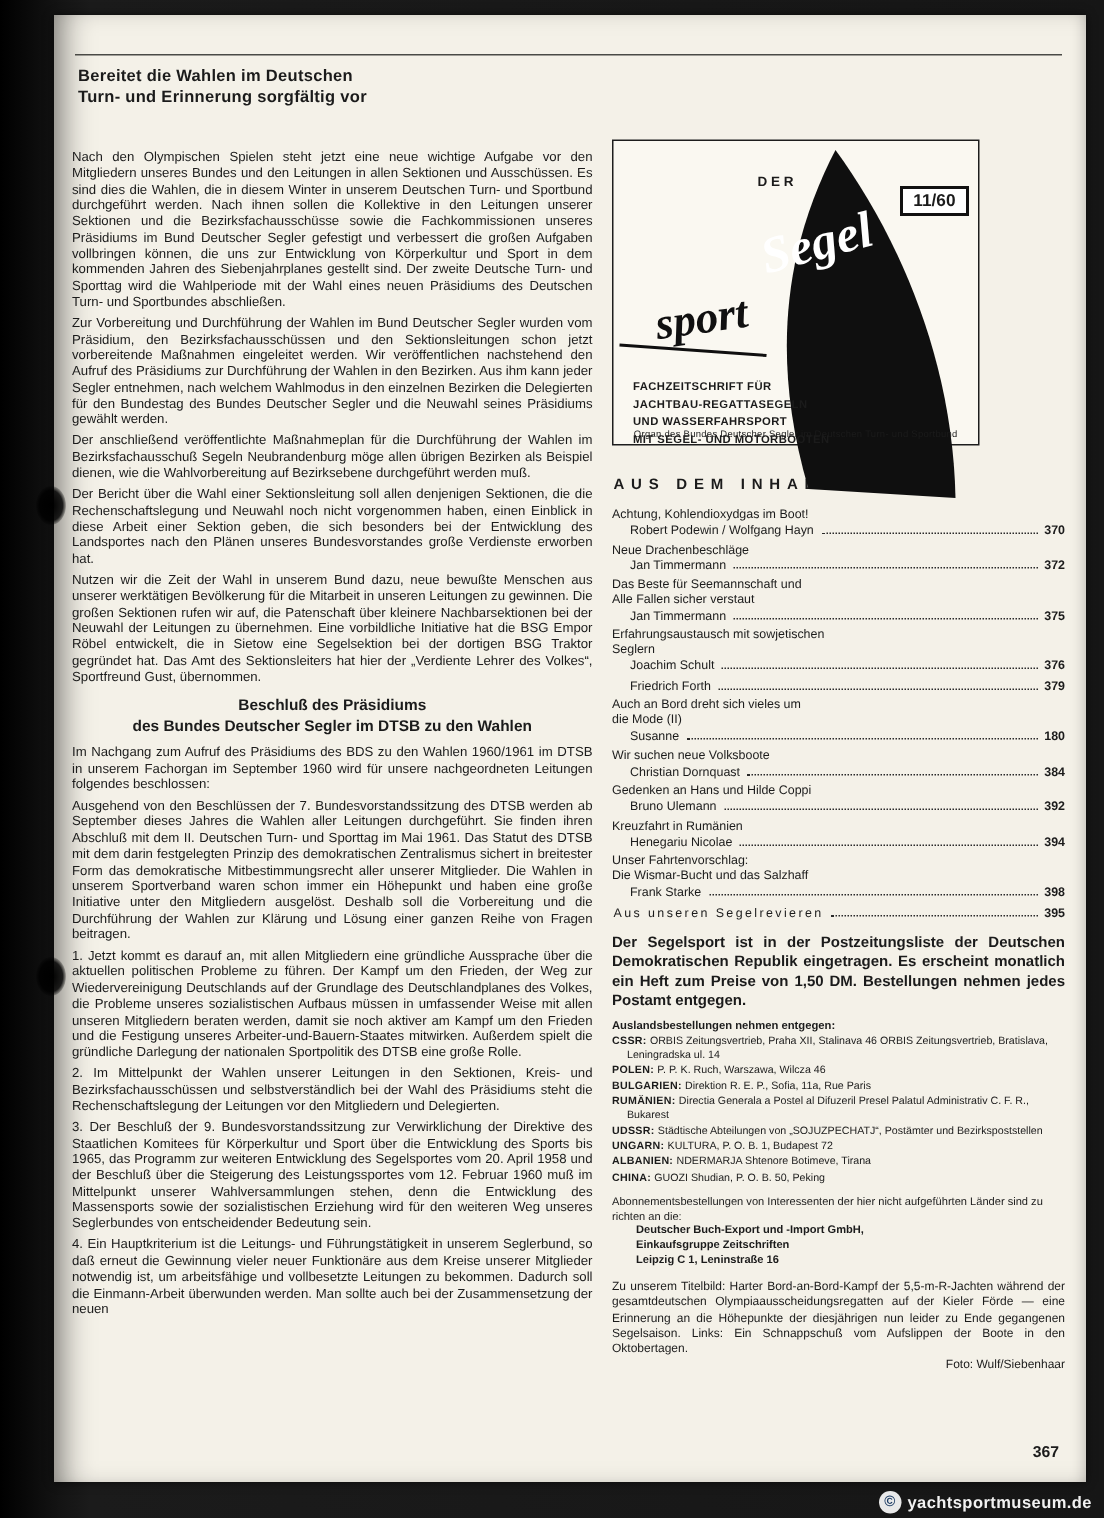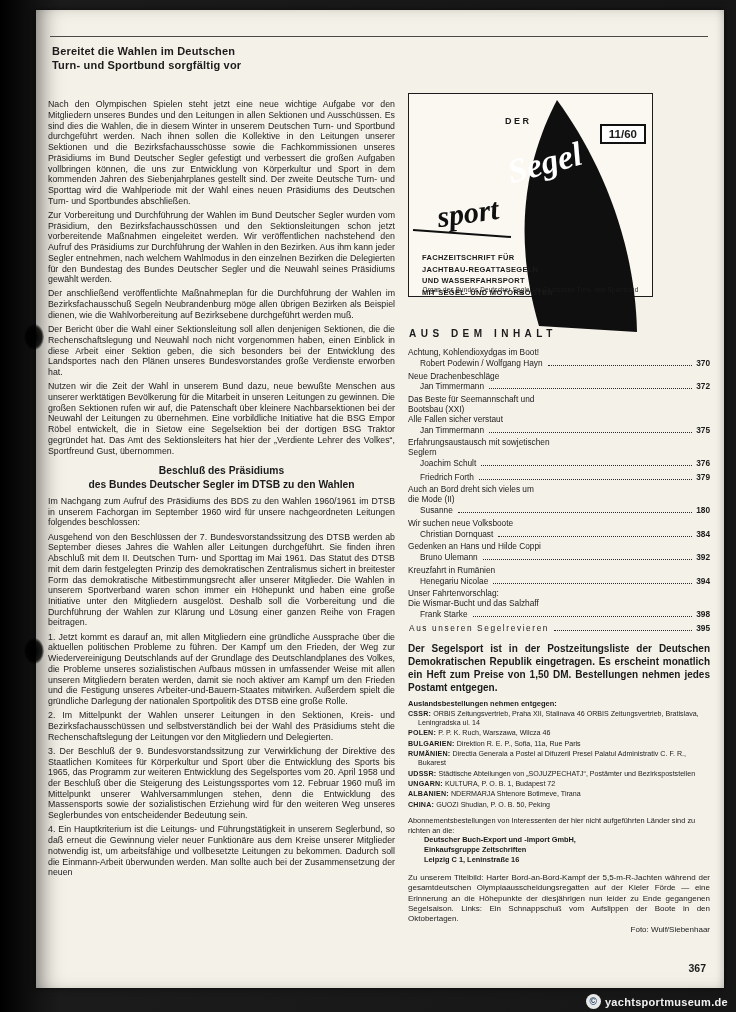--- a/index.html
+++ b/index.html
@@ -19,21 +19,21 @@
   .columns{display:flex;gap:13px;}
   .col-left{width:347px;flex:none;}
   .col-right{flex:1;min-width:0;padding-top:50px;display:flex;flex-direction:column;}
   h1.article-title{
     font-size:11px;line-height:1.24;margin:2px 4px 27px 4px;
     font-weight:bold;letter-spacing:.2px;
   }
   .body-p{font-size:8.8px;line-height:1.22;text-align:justify;margin:0 0 3.5px 0;}
   h2.article-subheading{font-size:10.3px;line-height:1.3;text-align:center;margin:8px 0 5px 0;font-weight:bold;}
   
-  .cover{position:relative;width:245px;height:204px;border:1px solid #1d1d1d;background:#faf8f1;flex:none;margin-bottom:27px;}
+  .cover{position:relative;width:245px;height:204px;border:1px solid #1d1d1d;background:#faf8f1;flex:none;margin-bottom:17px;}
   .cover svg{position:absolute;left:0;top:0;}
   .cover-der{position:absolute;left:96px;top:22px;font-size:9px;font-weight:bold;letter-spacing:2.5px;}
   .cover-segel{position:absolute;left:98px;top:50px;font-family:"Liberation Serif","DejaVu Serif",serif;font-style:italic;font-weight:bold;font-size:34px;color:#fff;transform:rotate(-15deg);}
   .cover-sport{position:absolute;left:28px;top:102px;font-family:"Liberation Serif","DejaVu Serif",serif;font-style:italic;font-weight:bold;font-size:30px;color:#101010;transform:rotate(-8deg);}
   .cover-issue{position:absolute;right:6px;top:30px;border:2px solid #111;background:#fff;font-weight:bold;font-size:11.5px;padding:2px 7px;}
   .cover-sub{position:absolute;left:13px;top:158px;width:138px;font-size:7.5px;font-weight:bold;letter-spacing:.3px;line-height:1.55;}
   .cover-organ{position:absolute;left:0;bottom:3px;width:100%;text-align:center;font-size:6.3px;letter-spacing:.2px;padding:0 4px;}
   
   .inhalt-heading{font-size:10px;font-weight:bold;letter-spacing:4.5px;margin:4px 0 9px 1px;}
   .toc-item{margin-bottom:3.2px;}
@@ -67,21 +67,21 @@
 <body>
 
 <div class="scan">
   <div class="page">
     <div class="top-rule"></div>
     <div class="columns">
 
       <div class="col-left">
         <h1 class="article-title">
           <span>Bereitet die Wahlen im Deutschen</span><br>
-          <span>Turn- und Sportbund sorgfältig vor</span>
+          <span>Turn- und Erinnerung sorgfältig vor</span>
         </h1>
         <div id="paras1">
             <p class="body-p">Nach den Olympischen Spielen steht jetzt eine neue wichtige Aufgabe vor den Mitgliedern unseres Bundes und den Leitungen in allen Sektionen und Ausschüssen. Es sind dies die Wahlen, die in diesem Winter in unserem Deutschen Turn- und Sportbund durchgeführt werden. Nach ihnen sollen die Kollektive in den Leitungen unserer Sektionen und die Bezirksfachausschüsse sowie die Fachkommissionen unseres Präsidiums im Bund Deutscher Segler gefestigt und verbessert die großen Aufgaben vollbringen können, die uns zur Entwicklung von Körperkultur und Sport in dem kommenden Jahren des Siebenjahrplanes gestellt sind. Der zweite Deutsche Turn- und Sporttag wird die Wahlperiode mit der Wahl eines neuen Präsidiums des Deutschen Turn- und Sportbundes abschließen.</p>
             <p class="body-p">Zur Vorbereitung und Durchführung der Wahlen im Bund Deutscher Segler wurden vom Präsidium, den Bezirksfachausschüssen und den Sektionsleitungen schon jetzt vorbereitende Maßnahmen eingeleitet werden. Wir veröffentlichen nachstehend den Aufruf des Präsidiums zur Durchführung der Wahlen in den Bezirken. Aus ihm kann jeder Segler entnehmen, nach welchem Wahlmodus in den einzelnen Bezirken die Delegierten für den Bundestag des Bundes Deutscher Segler und die Neuwahl seines Präsidiums gewählt werden.</p>
             <p class="body-p">Der anschließend veröffentlichte Maßnahmeplan für die Durchführung der Wahlen im Bezirksfachausschuß Segeln Neubrandenburg möge allen übrigen Bezirken als Beispiel dienen, wie die Wahlvorbereitung auf Bezirksebene durchgeführt werden muß.</p>
             <p class="body-p">Der Bericht über die Wahl einer Sektionsleitung soll allen denjenigen Sektionen, die die Rechenschaftslegung und Neuwahl noch nicht vorgenommen haben, einen Einblick in diese Arbeit einer Sektion geben, die sich besonders bei der Entwicklung des Landsportes nach den Plänen unseres Bundesvorstandes große Verdienste erworben hat.</p>
             <p class="body-p">Nutzen wir die Zeit der Wahl in unserem Bund dazu, neue bewußte Menschen aus unserer werktätigen Bevölkerung für die Mitarbeit in unseren Leitungen zu gewinnen. Die großen Sektionen rufen wir auf, die Patenschaft über kleinere Nachbarsektionen bei der Neuwahl der Leitungen zu übernehmen. Eine vorbildliche Initiative hat die BSG Empor Röbel entwickelt, die in Sietow eine Segelsektion bei der dortigen BSG Traktor gegründet hat. Das Amt des Sektionsleiters hat hier der „Verdiente Lehrer des Volkes“, Sportfreund Gust, übernommen.</p>
           </div>
         <h2 class="article-subheading">
           <span>Beschluß des Präsidiums</span><br>
@@ -129,21 +129,20 @@
             <div class="toc-item">
               <div class="toc-title">Neue Drachenbeschläge</div>
               <div class="toc-row">
                 <span class="toc-author">Jan Timmermann</span>
                 <span class="toc-fill"></span>
                 <span class="toc-page">372</span>
               </div>
             </div>
             <div class="toc-item">
               <div class="toc-title">Das Beste für Seemannschaft und</div>
-              <div class="toc-title">Bootsbau (XXI)</div>
               <div class="toc-title">Alle Fallen sicher verstaut</div>
               <div class="toc-row">
                 <span class="toc-author">Jan Timmermann</span>
                 <span class="toc-fill"></span>
                 <span class="toc-page">375</span>
               </div>
             </div>
             <div class="toc-item">
               <div class="toc-title">Erfahrungsaustausch mit sowjetischen</div>
               <div class="toc-title">Seglern</div>

